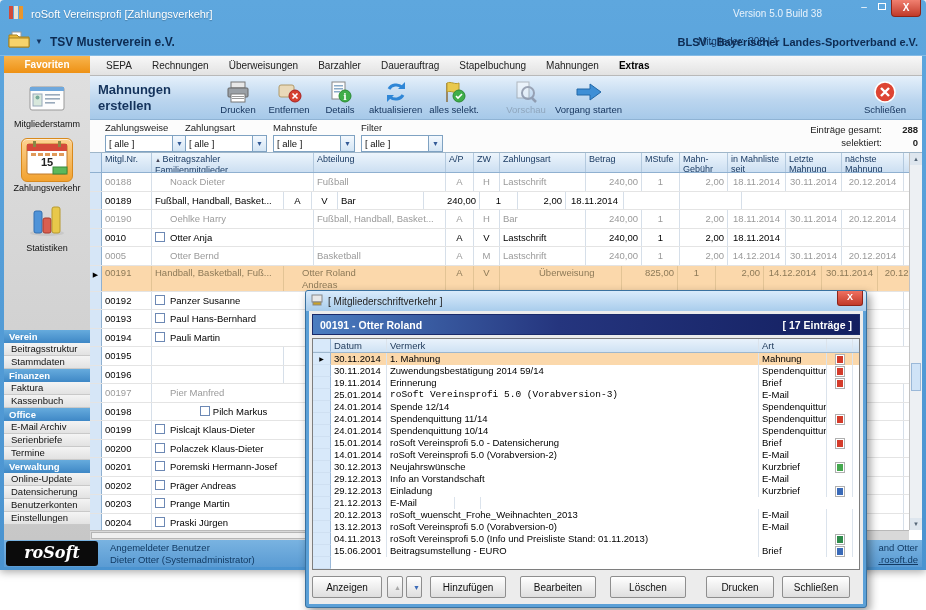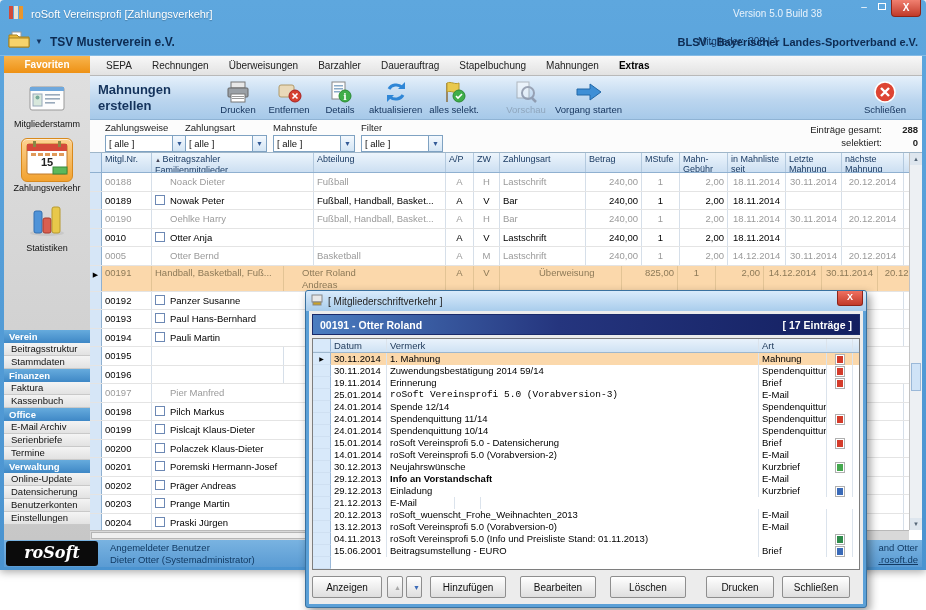--- a/index.html
+++ b/index.html
@@ -410,21 +410,20 @@
             <div class="gc ac" style="width: 38px;">1</div>
             <div class="gc ar" style="width: 48px;">2,00</div>
             <div class="gc ac" style="width: 58px;">18.11.2014</div>
             <div class="gc ac" style="width: 56px;">30.11.2014</div>
             <div class="gc ac" style="width: 62px;">20.12.2014</div>
             <div class="gc gfill"></div>
           </div>
           <div class="grow">
             <div class="gind" style="width: 12px;"></div>
             <div class="gc" style="width: 50px;">00189</div>
-            <div class="gc" style="width: 162px;"><span class="cbslot"><span class="cb"></span></span><span>Nowak Peter</span></div>
             <div class="gc " style="width: 132px;">Fußball, Handball, Basket...</div>
             <div class="gc ac" style="width: 28px;">A</div>
             <div class="gc ac" style="width: 26px;">V</div>
             <div class="gc " style="width: 86px;">Bar</div>
             <div class="gc ar" style="width: 56px;">240,00</div>
             <div class="gc ac" style="width: 38px;">1</div>
             <div class="gc ar" style="width: 48px;">2,00</div>
             <div class="gc ac" style="width: 58px;">18.11.2014</div>
             <div class="gc ac" style="width: 56px;"></div>
             <div class="gc ac" style="width: 62px;"></div>
@@ -584,21 +583,21 @@
             <div class="gc ac" style="width: 38px;"></div>
             <div class="gc ar" style="width: 48px;"></div>
             <div class="gc ac" style="width: 58px;"></div>
             <div class="gc ac" style="width: 56px;"></div>
             <div class="gc ac" style="width: 62px;"></div>
             <div class="gc gfill"></div>
           </div>
           <div class="grow">
             <div class="gind" style="width: 12px;"></div>
             <div class="gc" style="width: 50px;">00198</div>
-            <div class="gc" style="width: 162px;"><span class="cbslot"><span class="cb"></span></span><span>Pilch Markus</span></div>
+            <div class="gc" style="width: 162px; text-align: center;"><span class="cbslot"><span class="cb"></span></span><span>Pilch Markus</span></div>
             <div class="gc " style="width: 132px;"></div>
             <div class="gc ac" style="width: 28px;"></div>
             <div class="gc ac" style="width: 26px;"></div>
             <div class="gc " style="width: 86px;"></div>
             <div class="gc ar" style="width: 56px;"></div>
             <div class="gc ac" style="width: 38px;"></div>
             <div class="gc ar" style="width: 48px;"></div>
             <div class="gc ac" style="width: 58px;"></div>
             <div class="gc ac" style="width: 56px;"></div>
             <div class="gc ac" style="width: 62px;"></div>
@@ -825,21 +824,21 @@
             <div class="dind" style="width: 18px;"></div>
             <div class="dc" style="width: 56px;">30.12.2013</div>
             <div class="dc" style="width: 372px;">Neujahrswünsche</div>
             <div class="dc" style="width: 68px;">Kurzbrief</div>
             <div class="dc ac" style="width: 26px;"><span class="fic mail-icon"></span></div>
             <div class="dc dfill"></div>
           </div>
           <div class="drow">
             <div class="dind" style="width: 18px;"></div>
             <div class="dc" style="width: 56px;">29.12.2013</div>
-            <div class="dc" style="width: 372px; font-weight: bold;">Info an Vorstandschaft</div>
+            <div class="dc" style="width: 372px;">Info an Vorstandschaft</div>
             <div class="dc" style="width: 68px;">E-Mail</div>
             <div class="dc ac" style="width: 26px;"></div>
             <div class="dc dfill"></div>
           </div>
           <div class="drow">
             <div class="dind" style="width: 18px;"></div>
             <div class="dc" style="width: 56px;">29.12.2013</div>
             <div class="dc" style="width: 372px;">Einladung</div>
             <div class="dc" style="width: 68px;">Kurzbrief</div>
             <div class="dc ac" style="width: 26px;"><span class="fic word-icon"></span></div>

